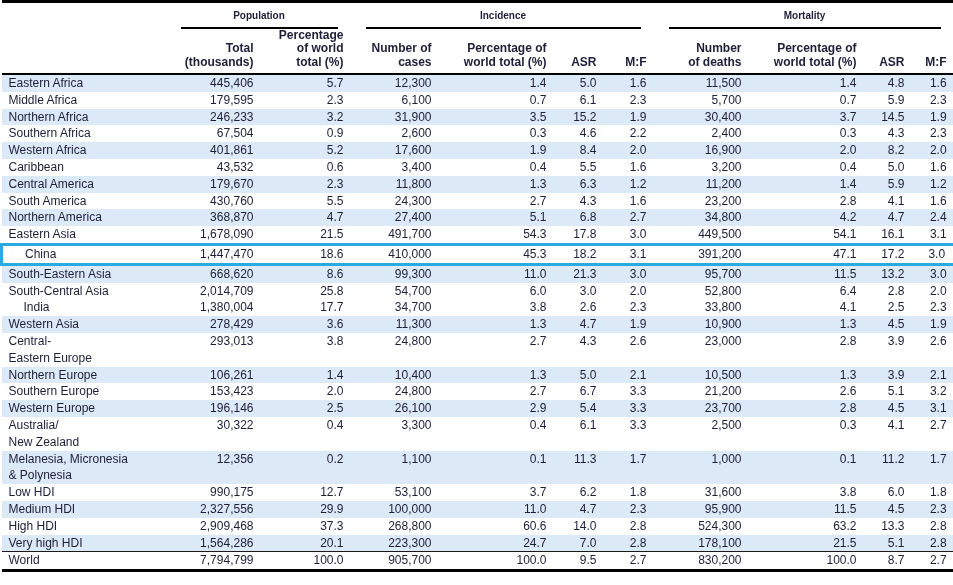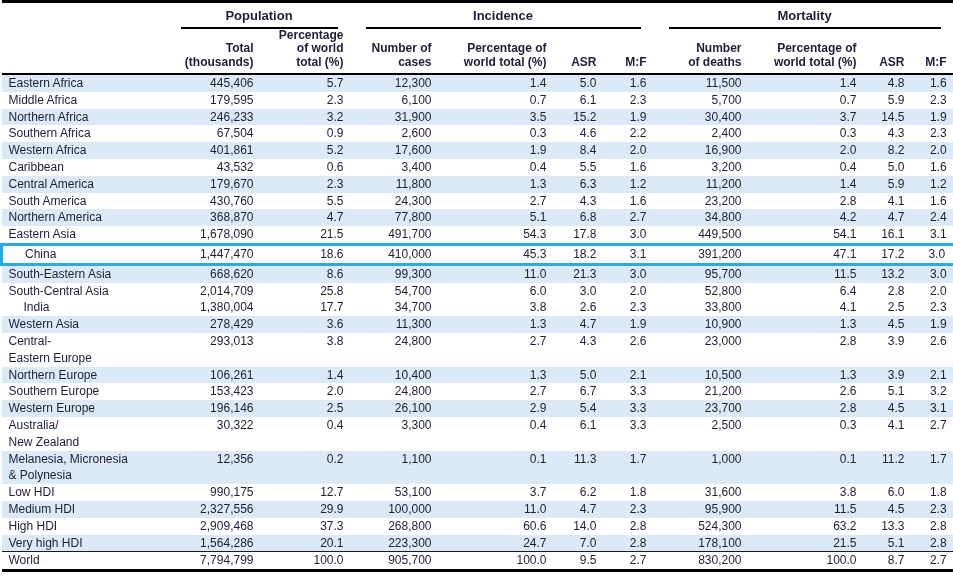--- a/index.html
+++ b/index.html
@@ -25,21 +25,21 @@
     font-weight:bold;color:var(--ink);
     vertical-align:bottom;text-align:right;
     white-space:pre-line;
     font-size:12px;line-height:13.5px;
     padding:0 8px 4px 0;
   }
   thead th.corner{border-bottom:2.5px solid var(--rule);}
   thead tr.groups th{padding:5px 0 0 0;vertical-align:top;}
   thead .gl{
     display:block;margin:0 14px;text-align:center;
-    font-size:13px;padding:1px 0 4px 0;
+    font-size:10px;padding:1px 0 4px 0;
     border-bottom:2px solid var(--rule);
   }
   thead tr.subs th{border-bottom:2.5px solid var(--rule);}
   
   tbody td{
     font-size:12px;line-height:16.8px;
     text-align:right;vertical-align:top;
     padding:0 8px 0 0;
     white-space:pre-line;
   }
@@ -197,21 +197,21 @@
         <td class="num">1.6</td>
         <td class="num">23,200</td>
         <td class="num">2.8</td>
         <td class="num">4.1</td>
         <td class="num">1.6</td>
       </tr>
       <tr class="shade">
         <td class="region">Northern America</td>
         <td class="num">368,870</td>
         <td class="num">4.7</td>
-        <td class="num">77,800</td>
+        <td class="num">27,400</td>
         <td class="num">5.1</td>
         <td class="num">6.8</td>
         <td class="num">2.7</td>
         <td class="num">34,800</td>
         <td class="num">4.2</td>
         <td class="num">4.7</td>
         <td class="num">2.4</td>
       </tr>
       <tr>
         <td class="region">Eastern Asia</td>

